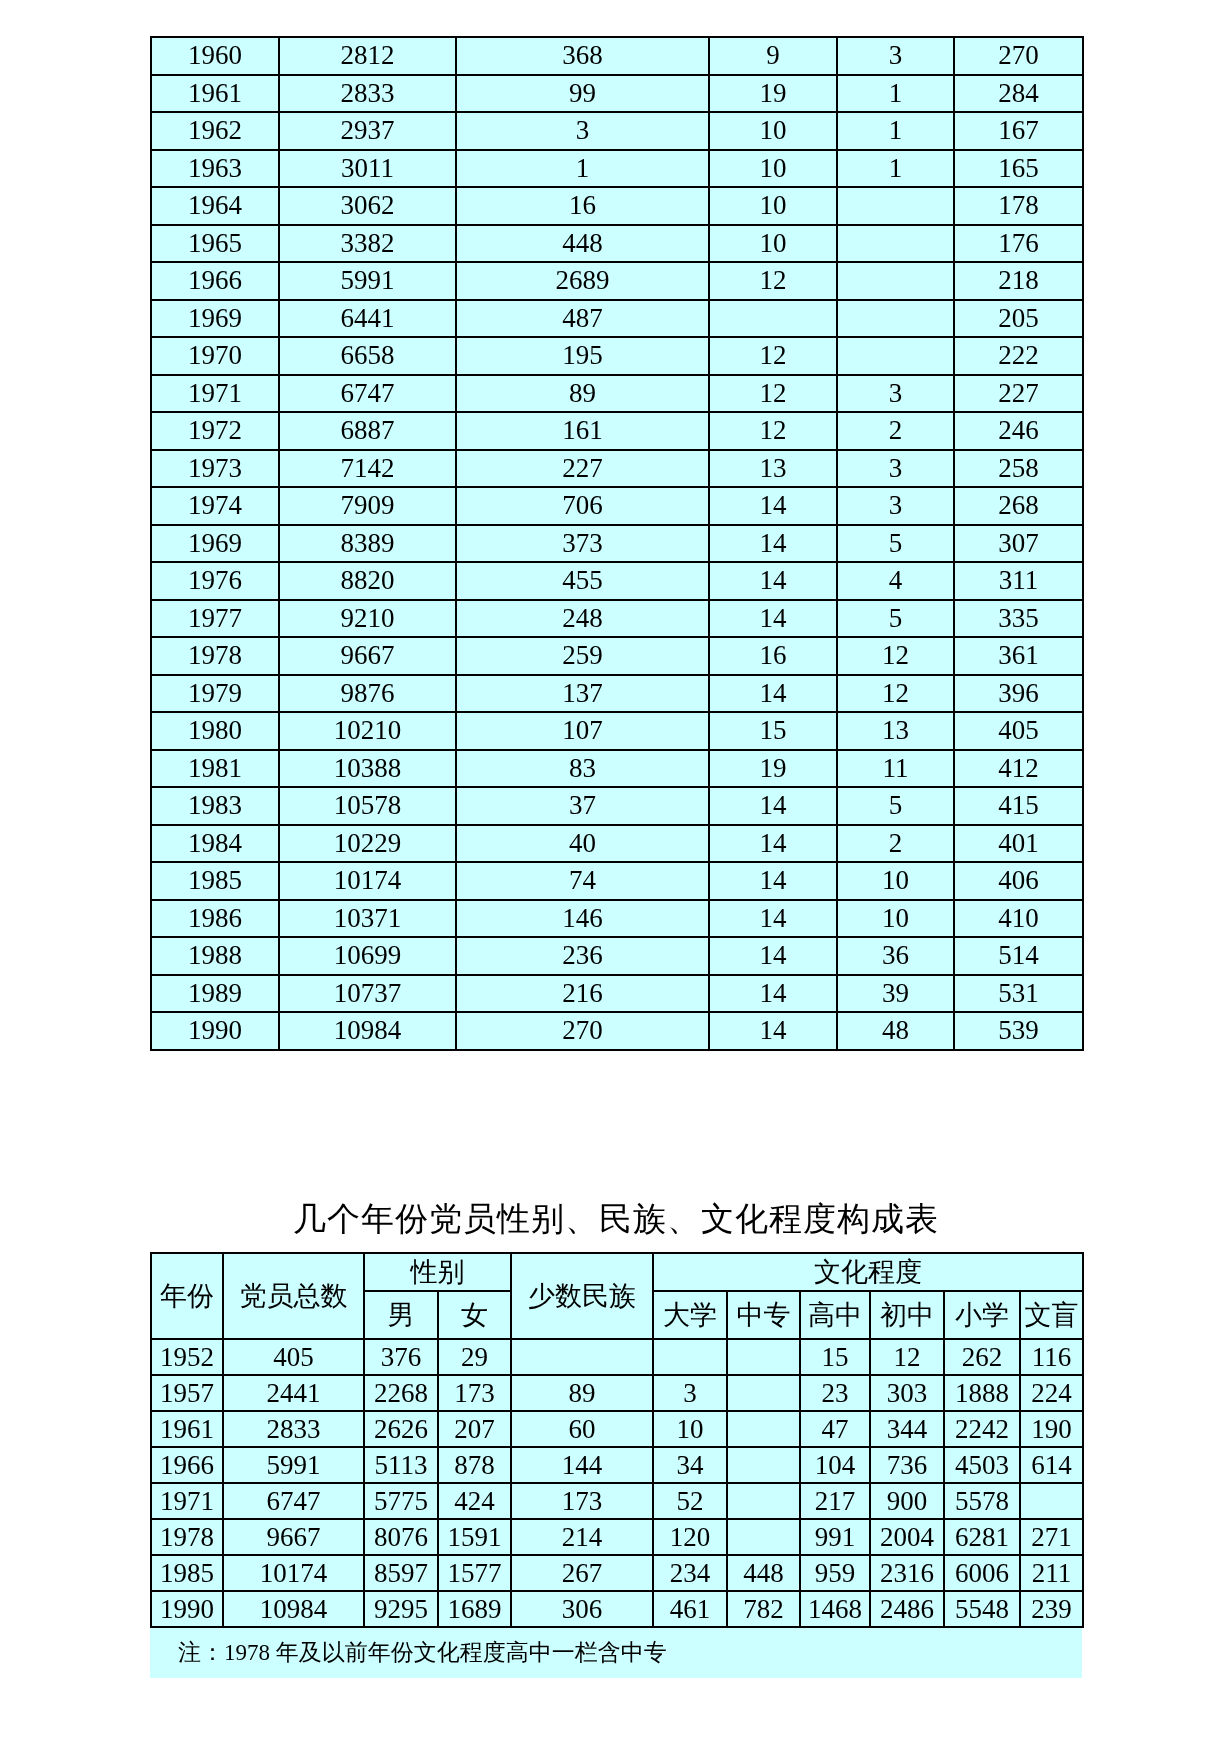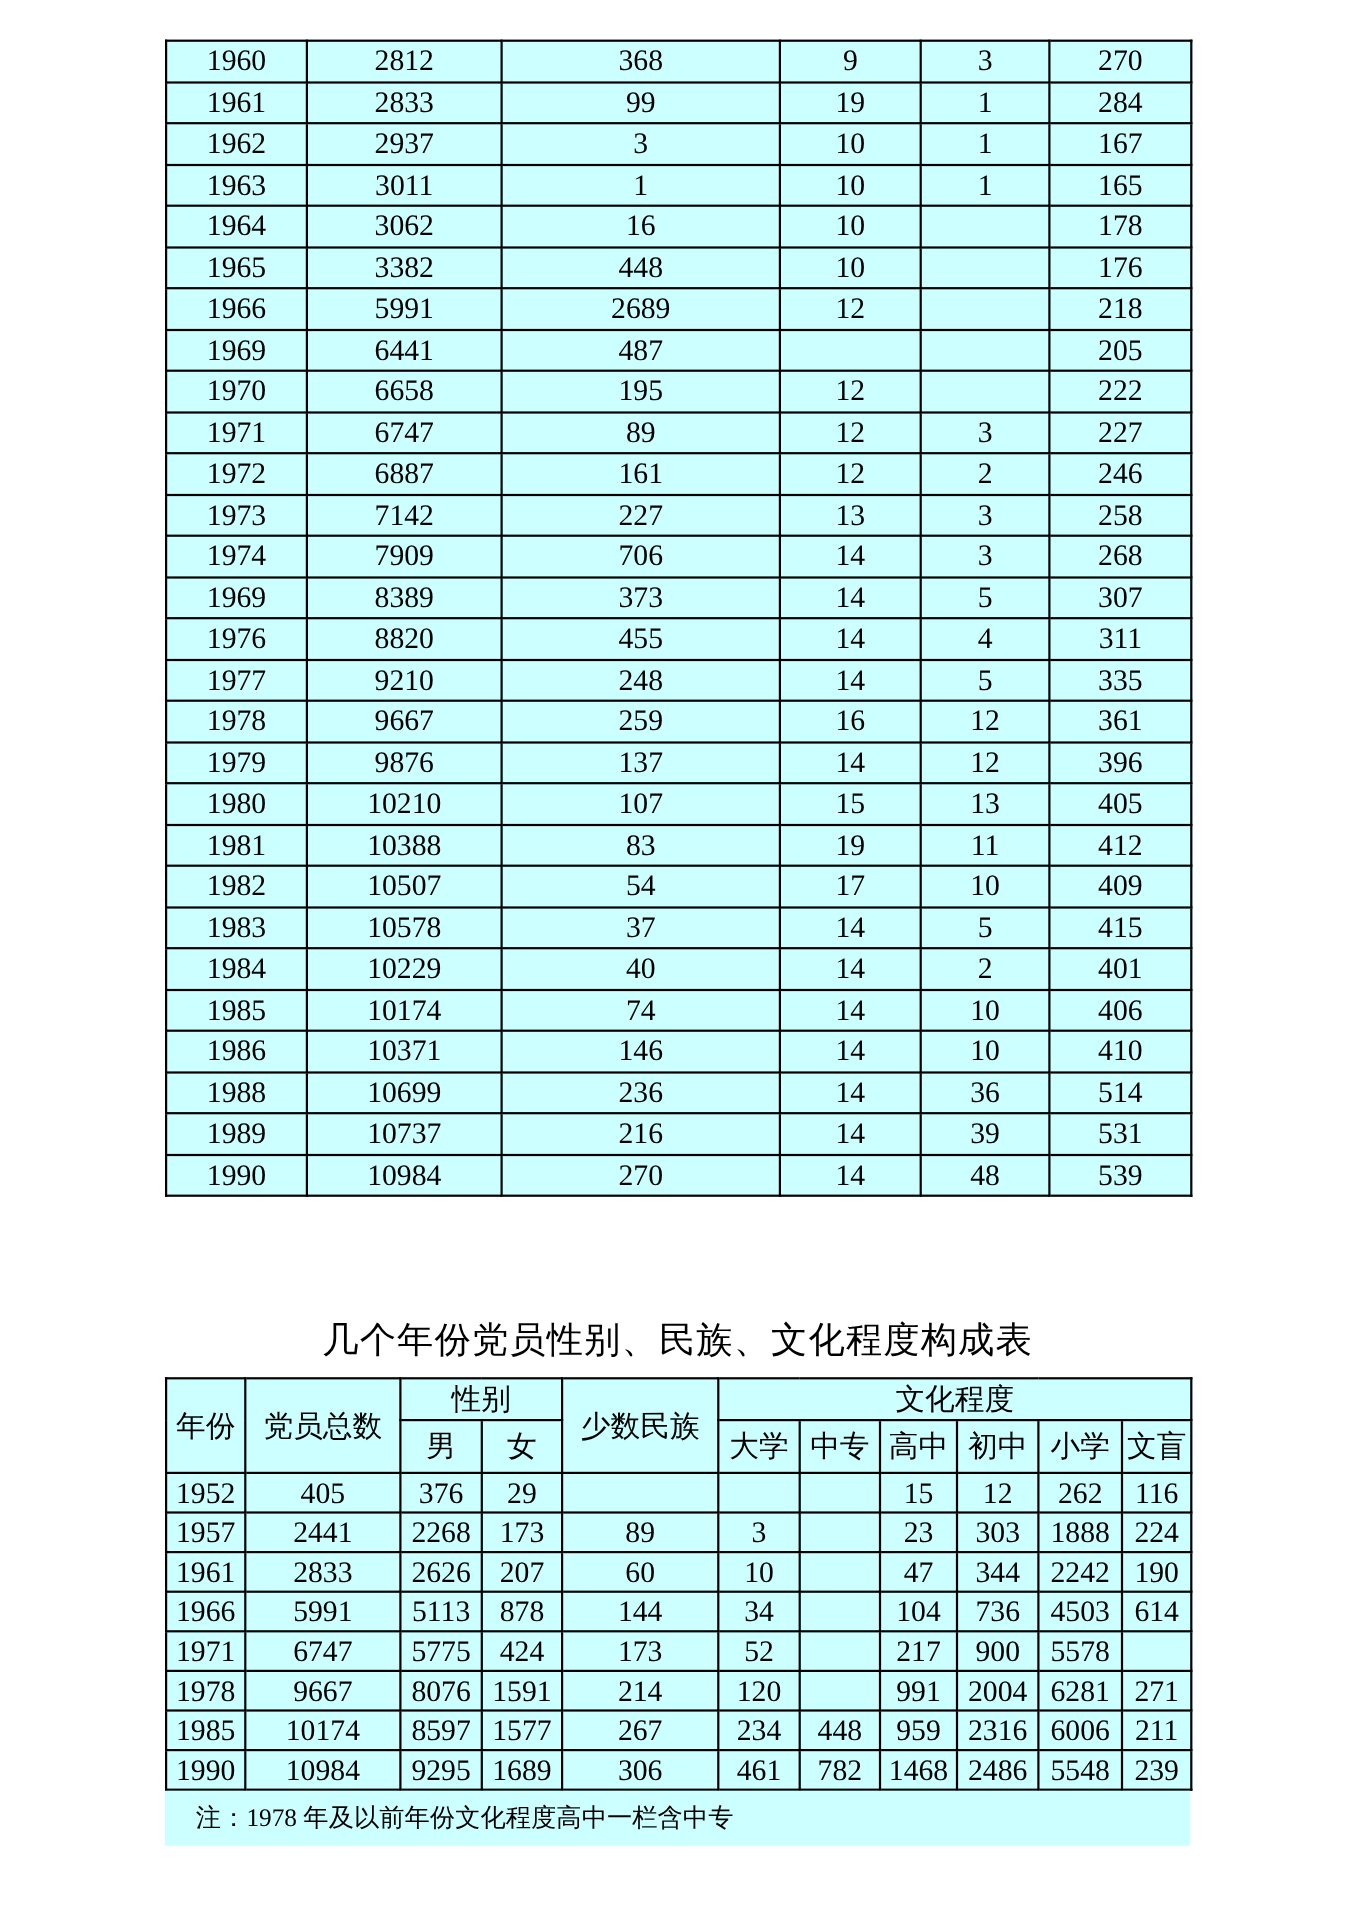--- a/index.html
+++ b/index.html
@@ -239,28 +239,20 @@
         <td>13</td>
         <td>405</td>
       </tr>
       <tr>
         <td>1981</td>
         <td>10388</td>
         <td>83</td>
         <td>19</td>
         <td>11</td>
         <td>412</td>
-      </tr>
-      <tr>
-        <td>1982</td>
-        <td>10507</td>
-        <td>54</td>
-        <td>17</td>
-        <td>10</td>
-        <td>409</td>
       </tr>
       <tr>
         <td>1983</td>
         <td>10578</td>
         <td>37</td>
         <td>14</td>
         <td>5</td>
         <td>415</td>
       </tr>
       <tr>

